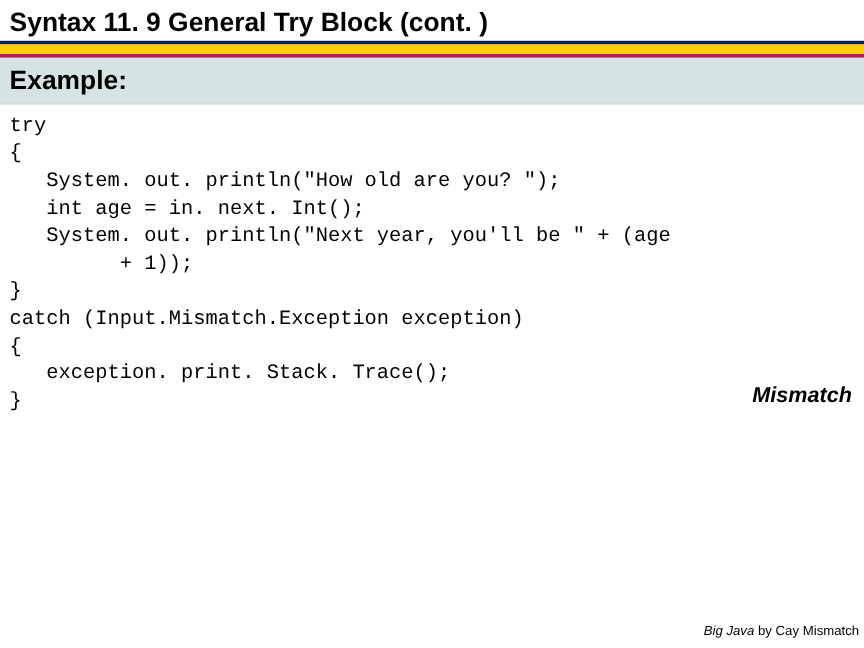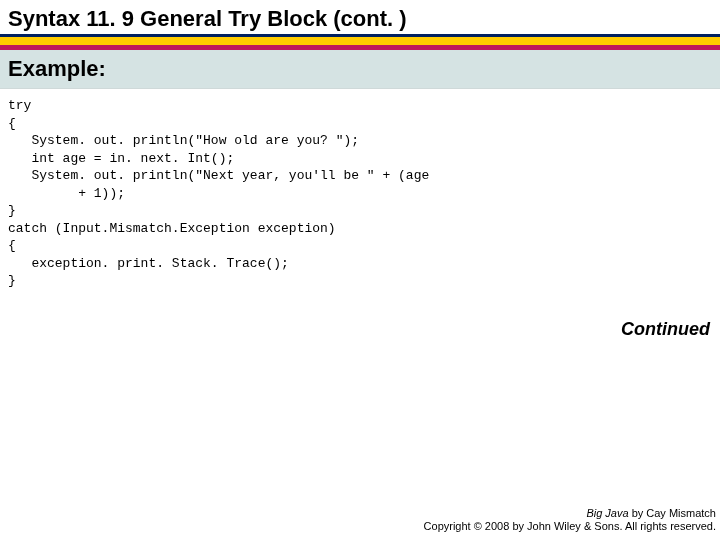--- a/index.html
+++ b/index.html
@@ -3,22 +3,22 @@
 <meta charset="utf-8">
 <style>
   * { margin: 0; padding: 0; box-sizing: border-box; }
   html, body { width: 720px; height: 540px; background: #fff; font-family: Arial, Helvetica, sans-serif; }
   .slide { width: 720px; height: 540px; position: relative; background: #fff; }
   .title-block { padding: 6px 8px 2px 8px; }
   .title { font-size: 22px; font-weight: bold; color: #000; }
   .title .cont { font-weight: bold; margin-top: 36px; }
   .navy-rule { height: 3px; background: #002060; width: 100%; }
   .yellow-rule { height: 8px; background: #ffcc00; width: 100%; }
-  .subhead { background: #d5e3e3; padding: 6px 8px; font-size: 22px; font-weight: bold; color: #000; border-top: 5px solid #be185d; border-bottom: 1px solid #cfd9d9; }
-  .code-area { padding: 8px 8px 0 8px; font-family: "Courier New", Courier, monospace; font-size: 13px; line-height: 1.35; color: #000; white-space: pre; }
+  .subhead { background: #d5e3e3; padding: 6px 8px; font-size: 22px; font-weight: bold; color: #000; border-top: 3px solid #be185d; border-bottom: 1px solid #cfd9d9; }
+  .code-area { padding: 8px 8px 0 8px; font-family: "Courier New", Courier, monospace; font-size: 17px; line-height: 1.35; color: #000; white-space: pre; }
   .code-area .line { display: block; }
   .continued { position: absolute; right: 10px; bottom: 200px; font-style: italic; font-weight: bold; font-family: Arial, Helvetica, sans-serif; font-size: 18px; }
   .footer { position: absolute; right: 4px; bottom: 6px; text-align: right; font-size: 11px; line-height: 1.25; color: #000; }
   .footer .book { font-style: italic; margin-top: 40px; }
 </style>
 </head>
 <body>
 
 <div class="slide">
 
@@ -27,22 +27,21 @@
       <span>Syntax 11. 9 General Try Block </span><span class="cont">(cont. )</span>
     </span>
   </div>
   <div class="navy-rule"></div>
   <div class="yellow-rule"></div>
 
   <div class="subhead">Example:</div>
 
   <div class="code-area"><span class="line">try</span><span class="line">{</span><span class="line">   System. out. println("How old are you? ");</span><span class="line">   int age = in. next. Int();</span><span class="line">   System. out. println("Next year, you'll be " + (age</span><span class="line">         + 1));</span><span class="line">}</span><span class="line">catch (Input.Mismatch.Exception exception)</span><span class="line">{</span><span class="line">   exception. print. Stack. Trace();</span><span class="line">}</span></div>
 
-  <div class="continued">Continued</div>
+  <div class="continued">Mismatch</div>
 
   <div class="footer">
     <div>
       <span class="book">Big Java</span><span> by Cay Mismatch</span>
     </div>
-    <div>Copyright © 2008 by John Wiley &amp; Sons. All rights reserved.</div>
   </div>
 
 </div>
 
 </body></html>

